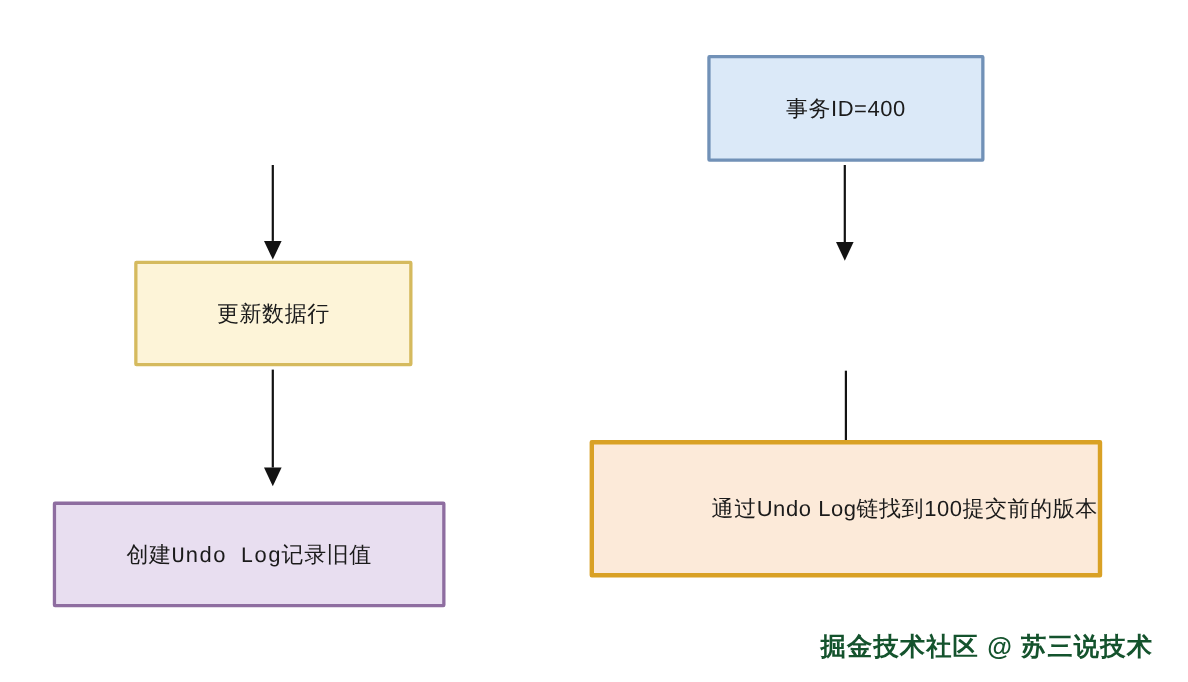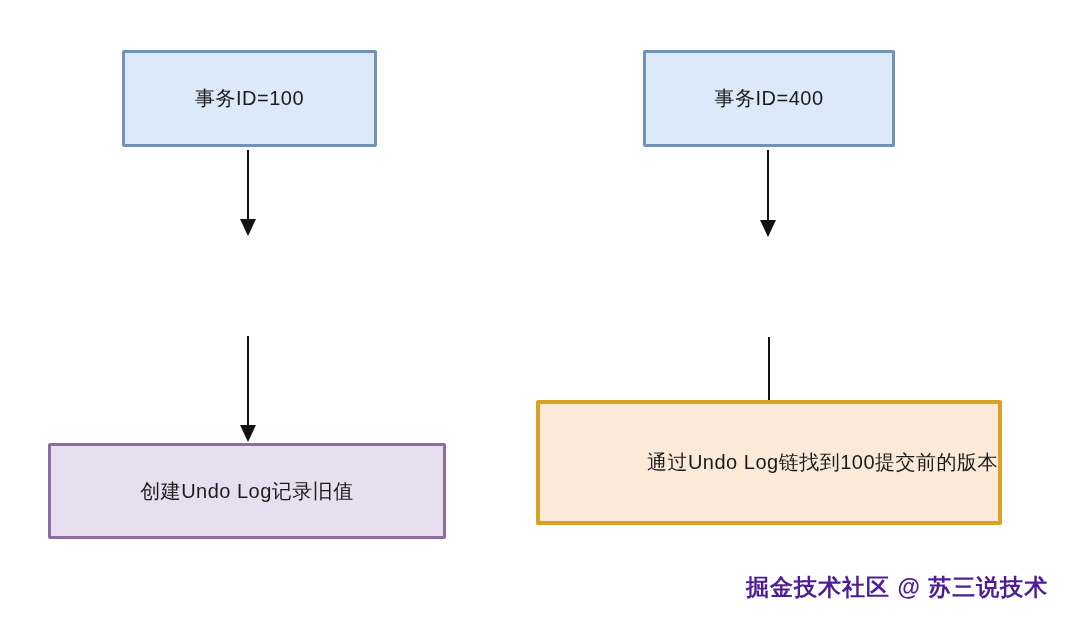--- a/index.html
+++ b/index.html
@@ -56,44 +56,44 @@
     font-size: 23px;
     font-weight: bold;
     letter-spacing: 1px;
     color: #8d8d8d;
     text-shadow: 2px 2px 0 #ffffff;
     white-space: nowrap;
   }
   
   #node-txn-100      { left: 122px; top: 50px;  width: 255px; height: 97px; }
   #node-update-row   { left: 122px; top: 237px; width: 253px; height: 96px; }
-  #node-create-undo  { left: 48px;  top: 443px; width: 398px; height: 96px; }
+  #node-create-undo  { left: 48px;  top: 456px; width: 357px; height: 96px; font-family: Liberation Mono, monospace; }
   #node-txn-200      { left: 643px; top: 50px;  width: 252px; height: 97px; }
   #node-query-data   { left: 657px; top: 238px; width: 223px; height: 96px; }
   #node-find-version { left: 536px; top: 400px; width: 466px; height: 125px; justify-content: flex-end; }
   
   #arrow-txn100-to-update  { left: 240px; top: 150px; height: 86px; }
   #arrow-update-to-undolog { left: 240px; top: 336px; height: 106px; }
   #arrow-txn200-to-query   { left: 760px; top: 150px; height: 87px; }
   #arrow-query-to-find     { left: 761px; top: 337px; height: 85px; }
 </style>
 </head>
 <body>
 
 <div class="canvas">
 
-  <div class="node" id="node-txn-100" style="background: rgb(219, 233, 248); border-color: rgb(113, 145, 183);">
-    <span>事务ID=100</span>
-  </div>
 
   <div class="arrow" id="arrow-txn100-to-update">
     <div class="shaft"></div>
     <div class="head"></div>
   </div>
 
+  <div class="node" id="node-update-row" style="background: rgb(253, 244, 216); border-color: rgb(213, 186, 94);">
+    <span>更新数据行</span>
+  </div>
 
   <div class="arrow" id="arrow-update-to-undolog">
     <div class="shaft"></div>
     <div class="head"></div>
   </div>
 
   <div class="node" id="node-create-undo" style="background: rgb(232, 222, 240); border-color: rgb(142, 109, 160);">
     <span>创建Undo Log记录旧值</span>
   </div>
 
@@ -109,15 +109,15 @@
 
   <div class="arrow" id="arrow-query-to-find">
     <div class="shaft"></div>
     <div class="head"></div>
   </div>
 
   <div class="node thick" id="node-find-version" style="background: rgb(252, 234, 217); border-color: rgb(217, 161, 37);">
     <span>通过Undo Log链找到100提交前的版本</span>
   </div>
 
-  <div class="watermark" style="color: #4c1d95;">掘金技术社区 @ 苏三说技术</div>
+  <div class="watermark" style="color: #14532d;">掘金技术社区 @ 苏三说技术</div>
 
 </div>
 
 </body></html>

